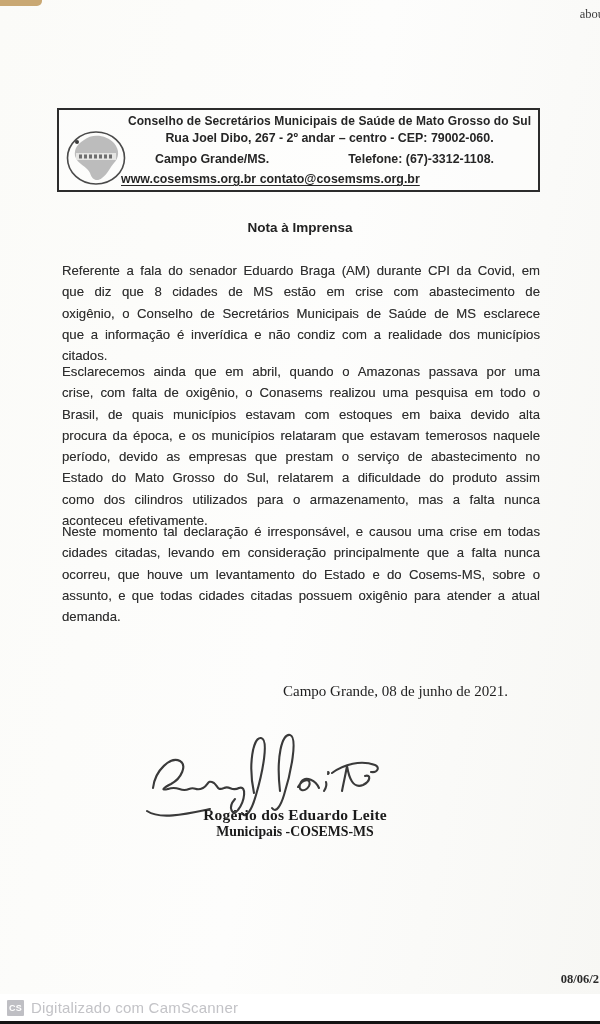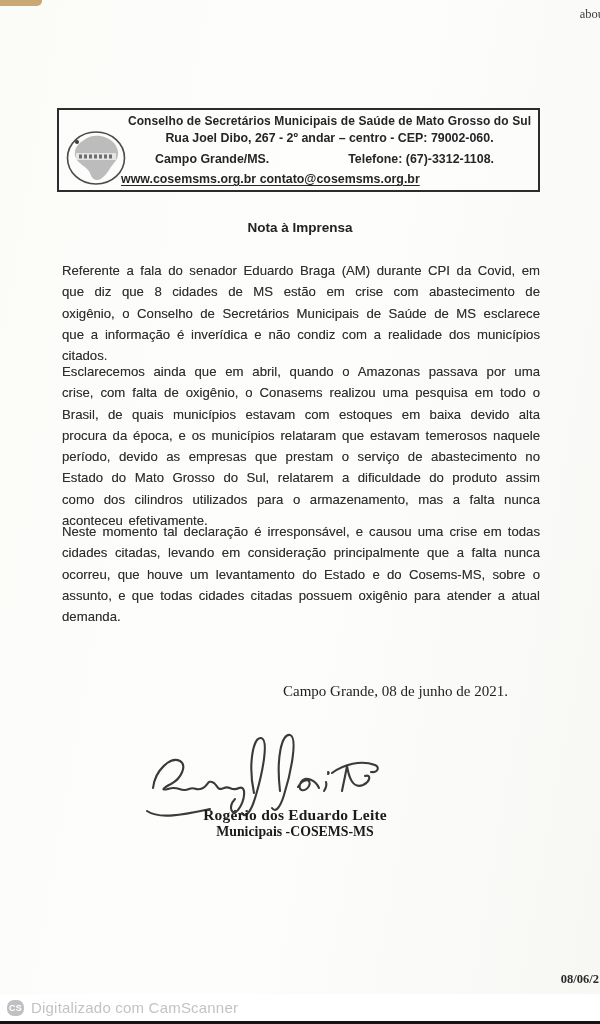--- a/index.html
+++ b/index.html
@@ -51,21 +51,21 @@
   .signature-wrap svg { width:100%; height:100%; }
 
   .signer { position:absolute; left:145px; top:806px; width:300px; text-align:center;
     font-family:"Liberation Serif", serif; color:#1b1b1b; }
   .signer-name { font-size:15.5px; font-weight:bold; letter-spacing:.2px; line-height:18px; }
   .signer-role { font-size:13.8px; font-weight:bold; line-height:16px; }
 
   
   .scanner-bar { position:absolute; left:0; right:0; bottom:3px; height:27px;
     background:#ffffff; display:flex; align-items:center; gap:7px; padding-left:7px; }
-  .cs-badge { width:17px; height:16px; background:#bfbfc4; border-radius:7px;
+  .cs-badge { width:17px; height:16px; background:#bfbfc4; border-radius:1px;
     color:#ffffff; font-size:9px; font-weight:bold; display:flex; align-items:center;
     justify-content:center; letter-spacing:.3px; }
   .cs-text { color:#c3c3c7; font-size:15px; letter-spacing:.2px; }
   .bottom-edge { position:absolute; left:0; right:0; bottom:0; height:3px; background:#141414; }
 </style>
 </head>
 <body>
 
 <div class="page">
 

